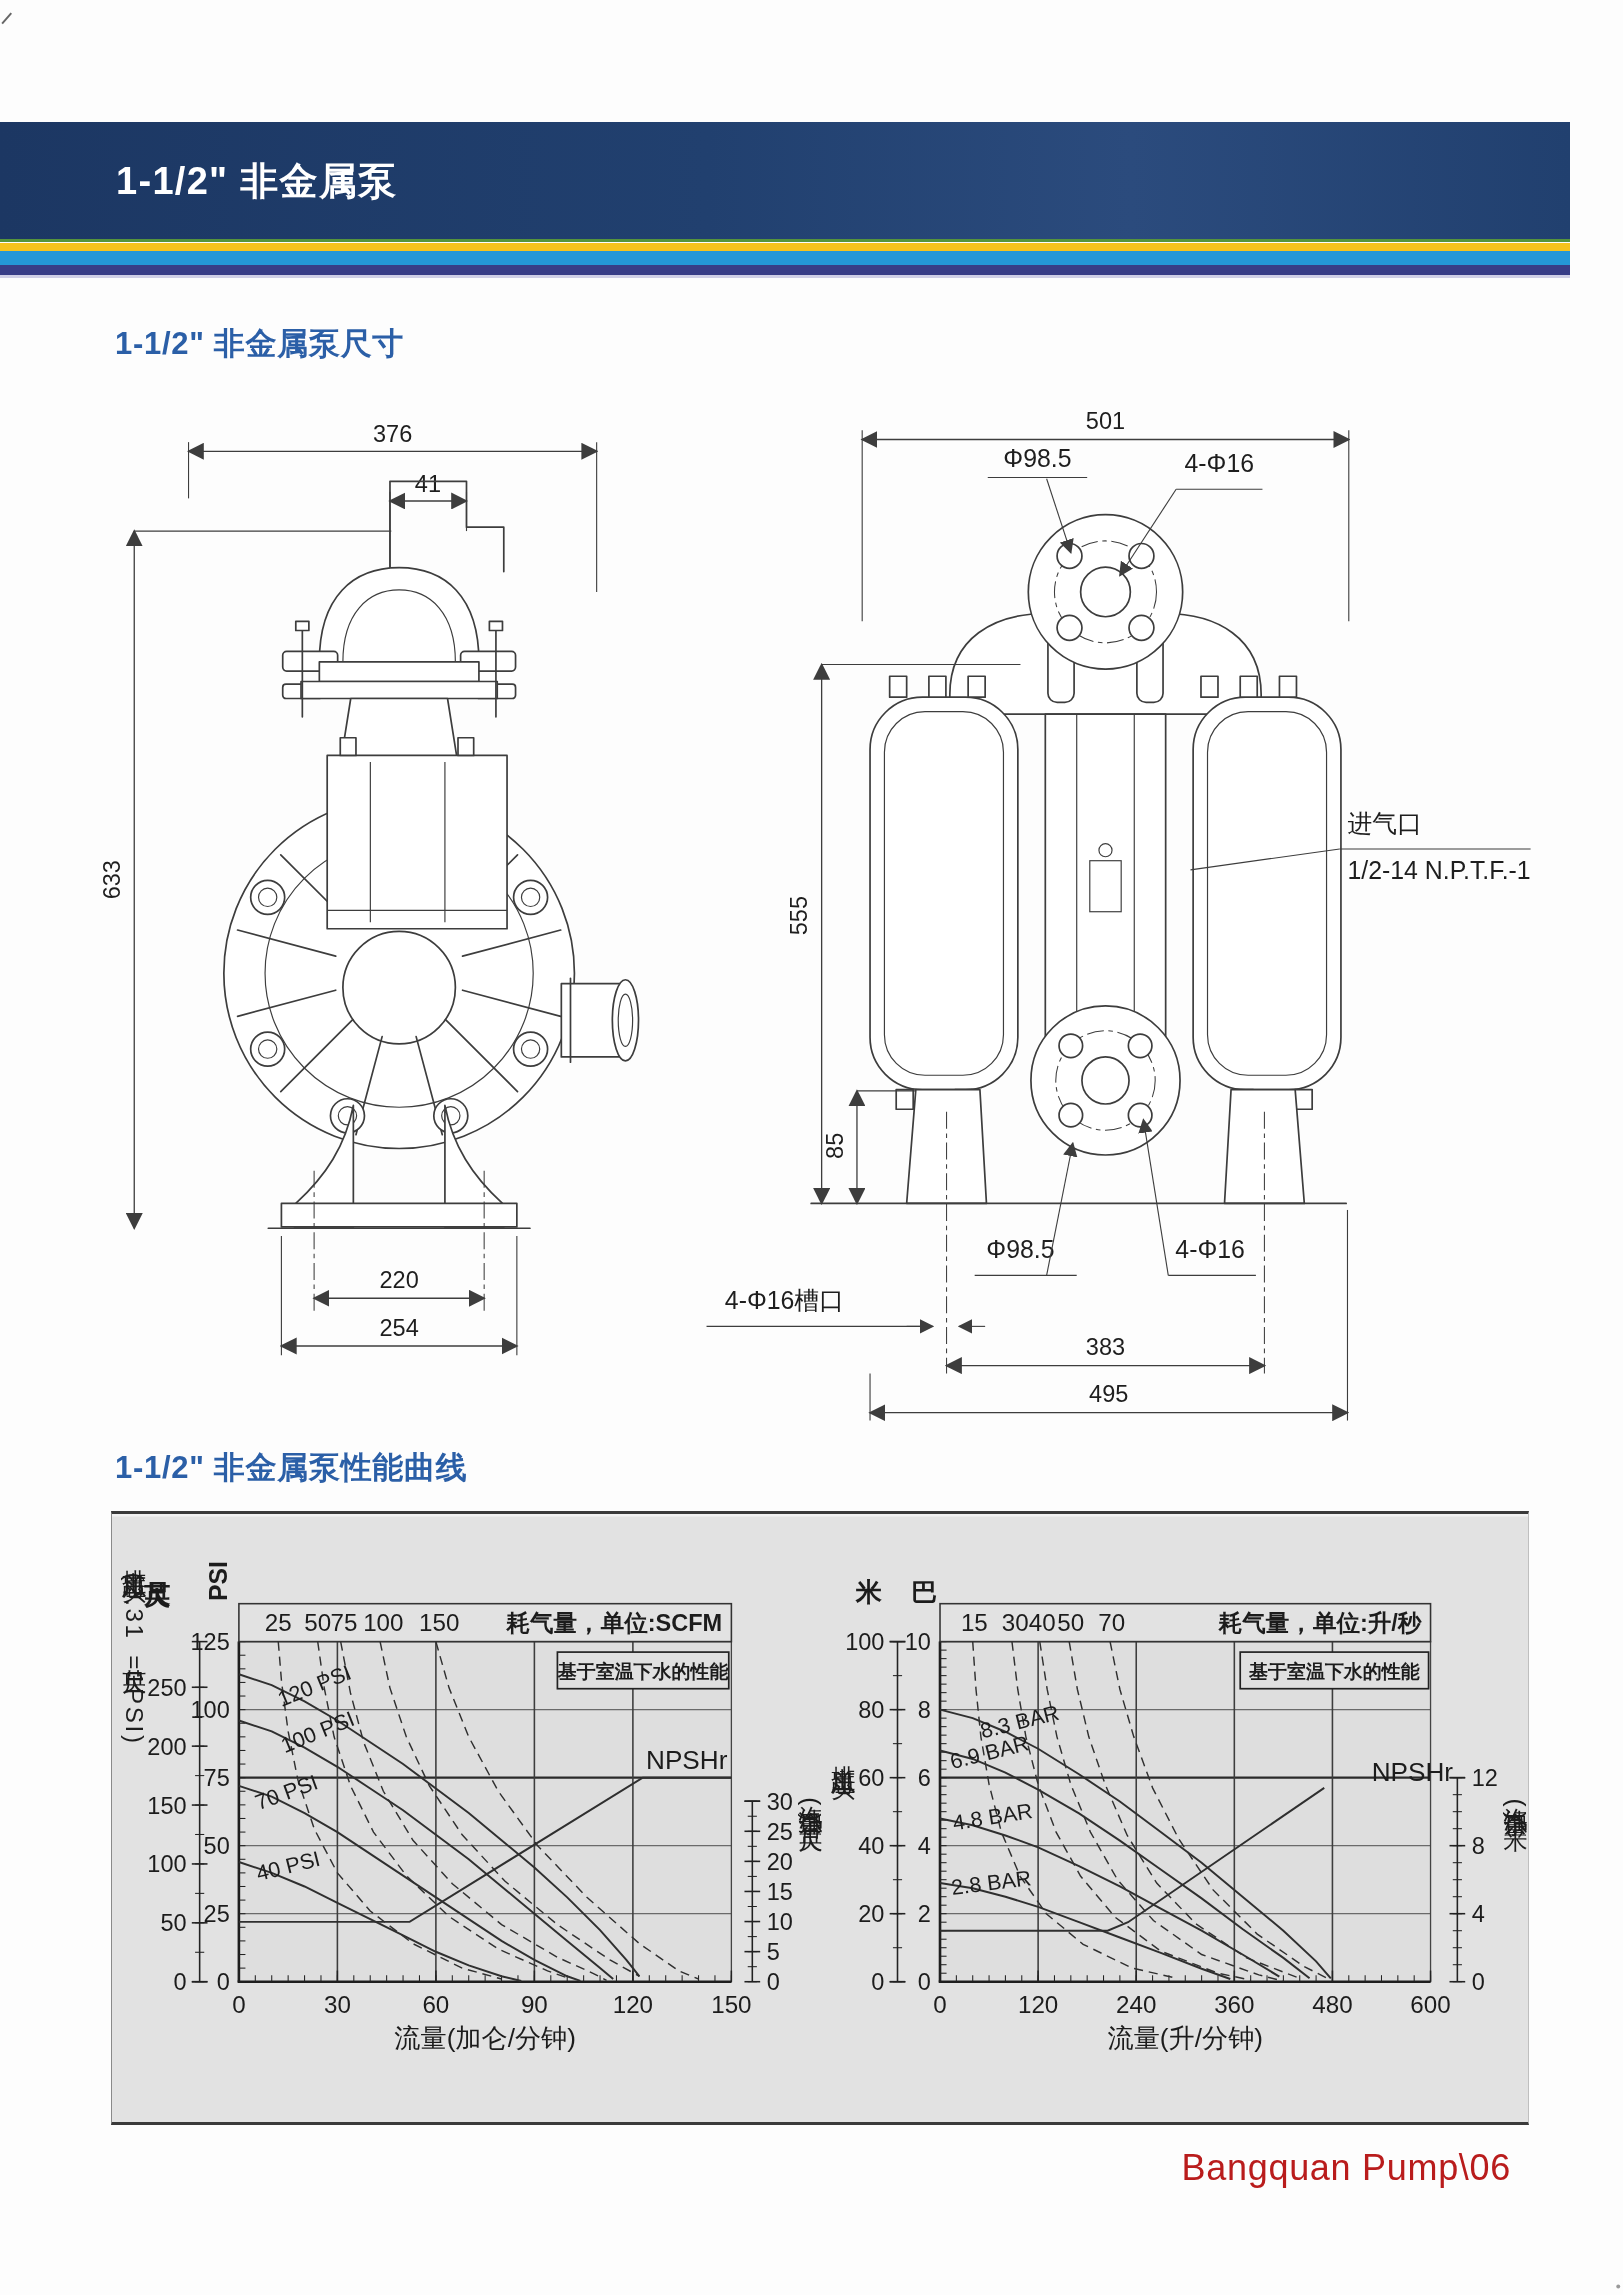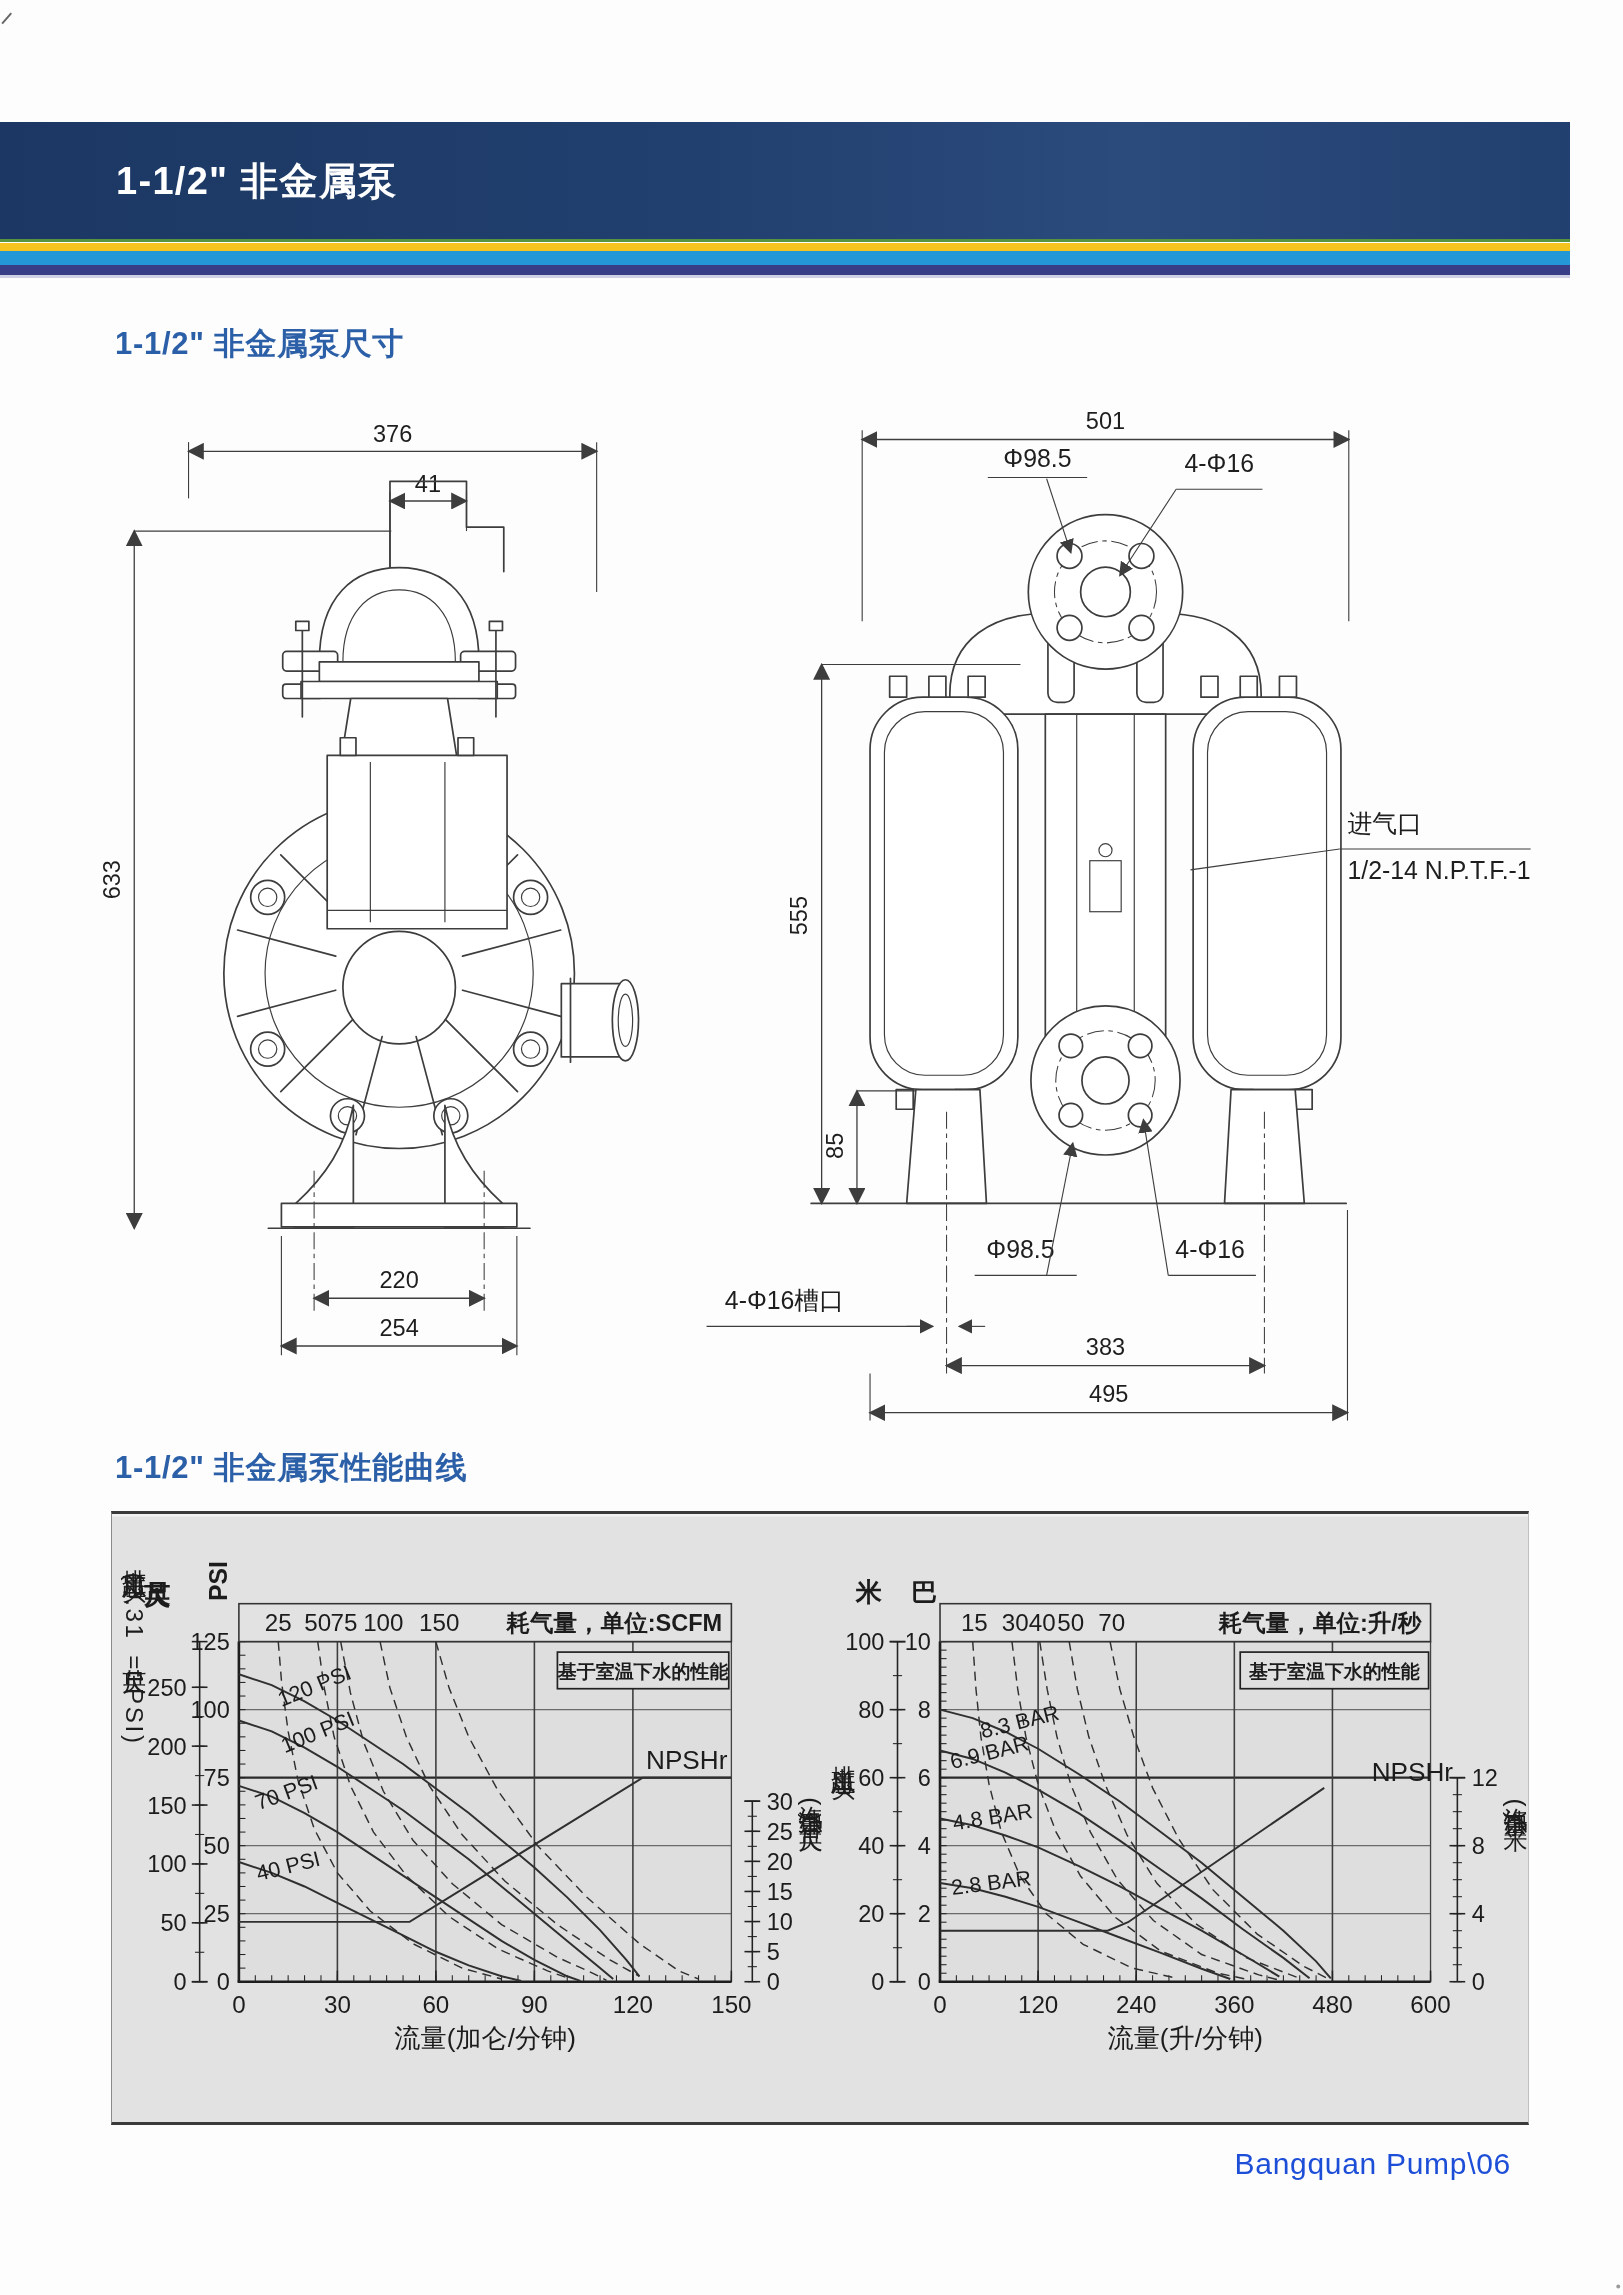--- a/index.html
+++ b/index.html
@@ -15,21 +15,21 @@
   .s-blue  {top:251px;height:13.7px;background:var(--stripe_blue,#2497d6);}
   .s-indigo{top:265px;height:10.5px;background:var(--stripe_indigo,#383d86);}
   .s-lav   {top:275px;height:2.6px; background:var(--stripe_lavender,#d0cfe6);}
   .sec-title{position:absolute;left:115px;color:var(--heading_blue,#2b5fa7);font-size:31px;font-weight:bold;letter-spacing:0.7px;}
   .t-dim {top:323px;}
   .t-perf{top:1447px;}
   .note{position:absolute;left:115px;top:1316px;font-size:28px;color:#1c1c1c;letter-spacing:1.3px;}
   .perf-box{position:absolute;left:111px;top:1511px;width:1416px;height:608px;background:var(--box_gray,#e2e2e2);
     border-top:3.9px solid #3a3a3a;border-bottom:3.3px solid #3a3a3a;border-left:1.3px solid #8a8a8a;border-right:1.3px solid #bfbfbf;
     box-shadow:inset 0 2.6px 0 #f1f1f1;z-index:0;}
-  .footer{position:absolute;top:2147px;right:112px;font-size:30px;color:#1d4ed8;letter-spacing:0.7px;z-index:2;}
+  .footer{position:absolute;top:2147px;right:112px;font-size:36px;color:#b91c1c;letter-spacing:0.7px;z-index:2;}
   svg.overlay{position:absolute;left:0;top:0;z-index:1;}
   
   .ln  {stroke:var(--line_dark,#3d3d3d);stroke-width:2.6;fill:none;stroke-linejoin:round;stroke-linecap:round;}
   .lnw {stroke:var(--line_dark,#3d3d3d);stroke-width:2.6;fill:#fff;stroke-linejoin:round;}
   .thin{stroke:var(--line_dark,#3d3d3d);stroke-width:1.8;fill:none;}
   .dim {stroke:var(--line_dark,#3d3d3d);stroke-width:2;fill:none;}
   .ext {stroke:var(--line_dark,#3d3d3d);stroke-width:1.7;fill:none;}
   .cl  {stroke:var(--line_dark,#3d3d3d);stroke-width:1.6;fill:none;stroke-dasharray:26 7 7 7;}
   .dtx {fill:#1e1e1e;font-size:36px;}
   .dtx2{fill:#1e1e1e;font-size:38px;}

